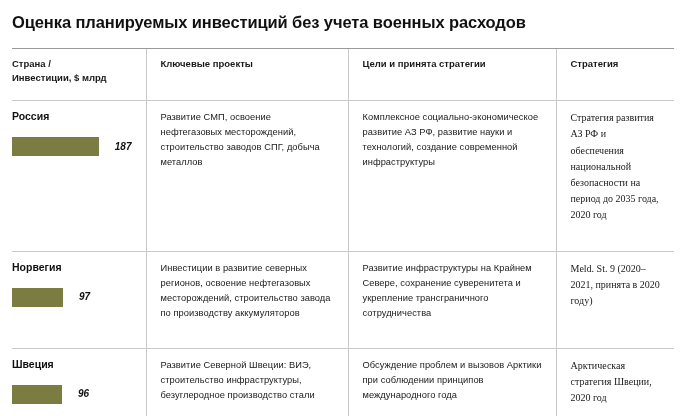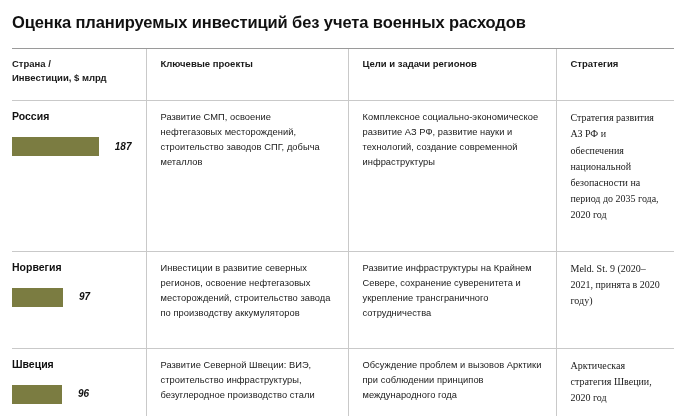--- a/index.html
+++ b/index.html
@@ -118,21 +118,21 @@
       <col class="c0">
         <col class="c1">
         <col class="c2">
         <col class="c3">
     </colgroup>
     <thead>
       <tr>
         <th class="hdr-2line">Страна /
 Инвестиции, $ млрд</th>
         <th>Ключевые проекты</th>
-        <th>Цели и задачи регионов</th>
+        <th>Цели и принята стратегии</th>
         <th>Стратегия</th>
       </tr>
     </thead>
     <tbody>
 
       <tr>
         <td>
           <div class="country-name">Россия</div>
           <div class="bar-row">
             <span class="bar" style="width:99px"></span>

